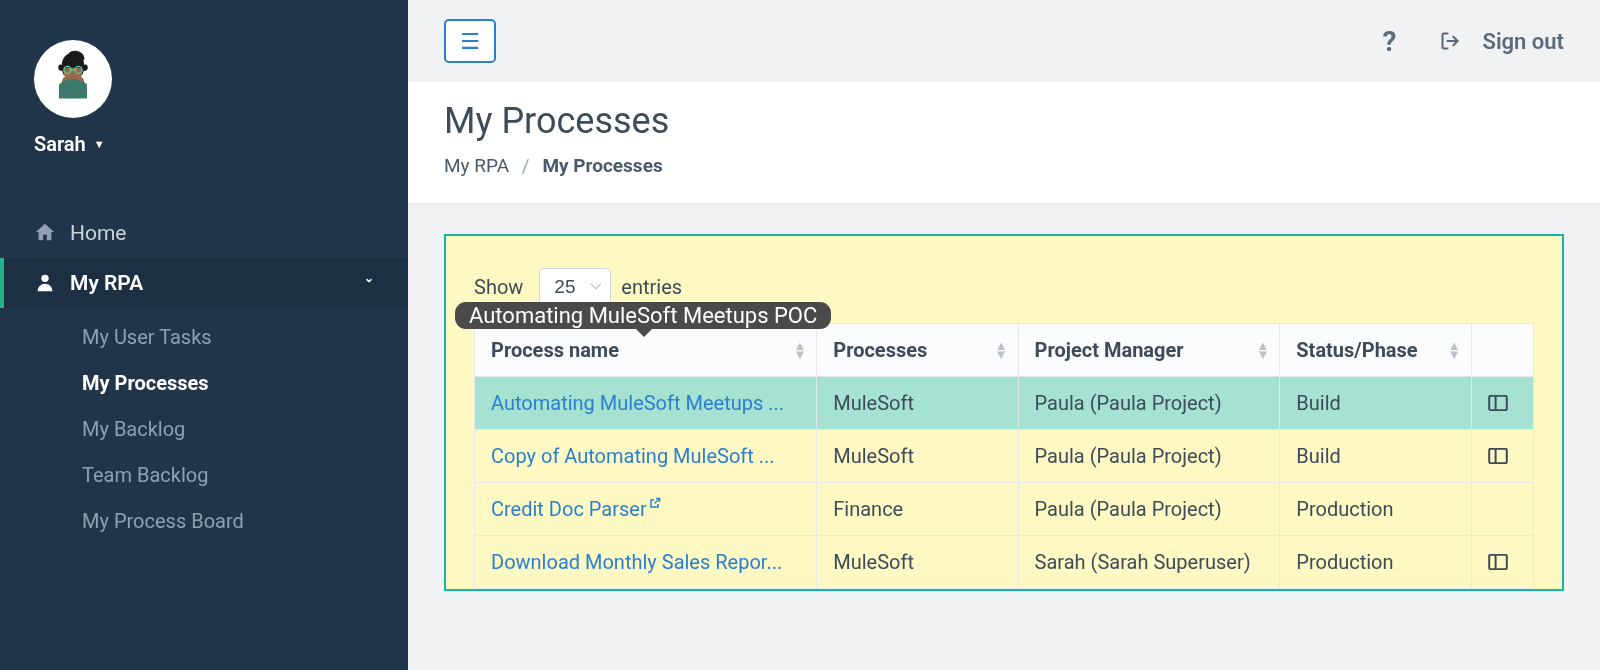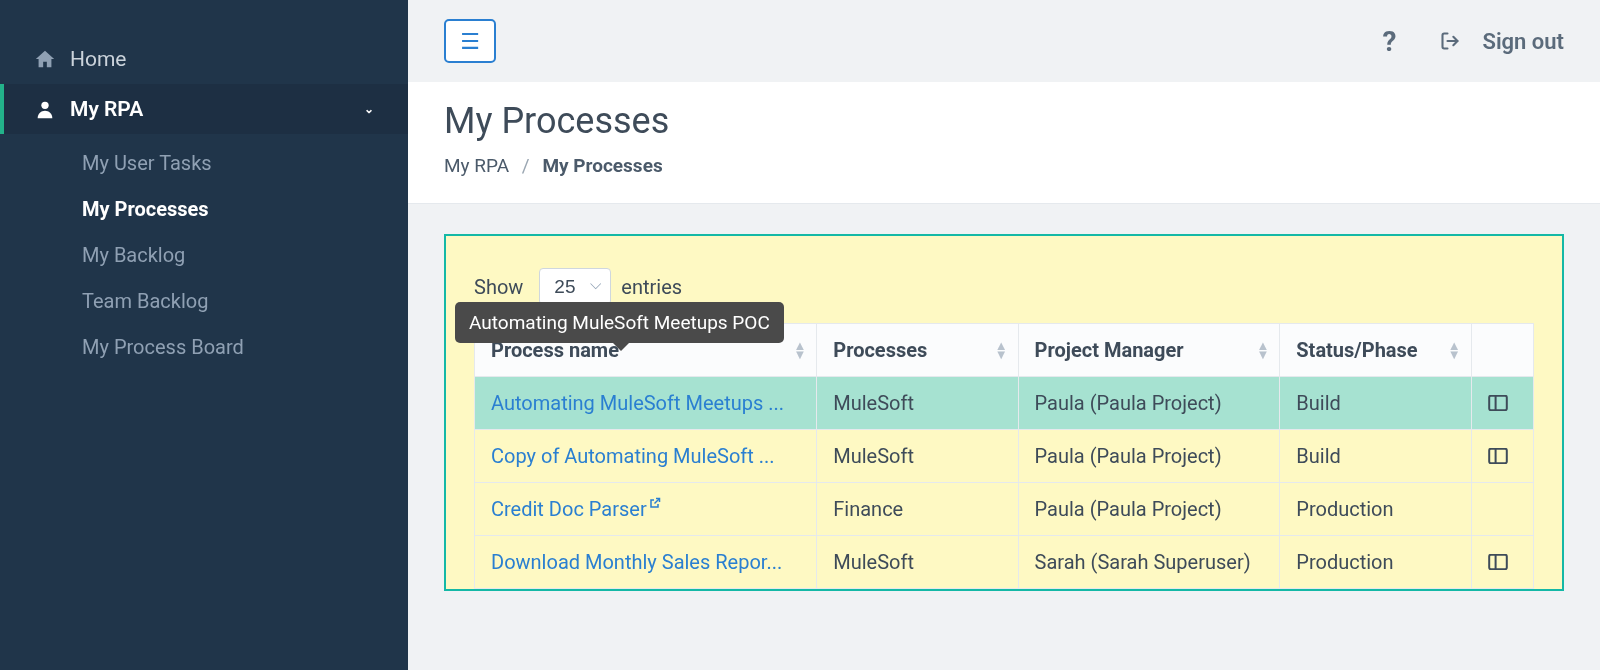--- a/index.html
+++ b/index.html
@@ -7,21 +7,21 @@
 
 
 .sidebar { position: absolute; left: 0; top: 0; width: 408px; height: 670px; background: #20354a; color: #fff; }
 .profile { padding: 40px 34px 18px; }
 .avatar { width: 78px; height: 78px; border-radius: 50%; background: #fff; display: flex; align-items: center; justify-content: center; overflow: hidden; margin-bottom: 14px; }
 .avatar svg { width: 70px; height: 70px; }
 .username { color: #fff; font-size: 20px; font-weight: 600; display: flex; align-items: center; gap: 8px; cursor: pointer; }
 .username .caret { font-size: 11px; }
 
 .nav { margin-top: 34px; }
-.nav-item { display: flex; align-items: center; gap: 14px; padding: 13px 34px; font-size: 21px; color: #cbd3db; cursor: pointer; position: relative; }
+.nav-item { display: flex; gap: 14px; padding: 13px 34px; font-size: 21px; color: #cbd3db; cursor: pointer; position: relative; }
 .nav-item .icon { width: 22px; display: inline-flex; justify-content: center; }
 .nav-item.section { color: #fff; font-weight: 600; }
 .nav-item.section .expand { margin-left: auto; font-size: 12px; }
 .nav-item.section-active { border-left: 4px solid #23b28a; padding-left: 30px; background: #1d2f43; }
 .sub-items { padding-top: 6px; }
 .sub-item { padding: 11px 39px 11px 82px; font-size: 20px; color: #8fa0b3; cursor: pointer; }
 .sub-item.active { color: #fff; font-weight: 700; }
 
 
 .main { position: absolute; left: 408px; top: 0; right: 0; bottom: 0; }
@@ -51,29 +51,47 @@
 table.data { width: 100%; border-collapse: collapse; font-size: 20px; }
 table.data th { text-align: left; padding: 14px 16px; border: 1px solid #e5e9ed; background: #fbfcfd; color: #3e4b59; font-weight: 700; position: relative; }
 table.data th .sort { position: absolute; right: 10px; top: 50%; transform: translateY(-50%); color: #b8c2cd; font-size: 13px; line-height: 9px; }
 table.data th.action-col { width: 62px; }
 table.data td { padding: 14px 16px; border: 1px solid #e5e9ed; color: #3e4b59; }
 table.data td a { color: #2a7fd1; text-decoration: none; }
 table.data tr.highlight td { background: #a6e2d1; }
 .action-cell { text-align: center; }
 
 
-.tooltip { position: absolute; background: #4a4a4a; color: #fff; padding: 9px 14px; border-radius: 5px; font-size: 19px; white-space: nowrap; z-index: 50; }
+.tooltip { position: absolute; background: #4a4a4a; color: #fff; padding: 1px 14px; border-radius: 11px; font-size: 22px; white-space: nowrap; z-index: 50; }
 .tooltip::after { content: ""; position: absolute; bottom: -8px; left: 48%; border: 8px solid transparent; border-top-color: #4a4a4a; border-bottom: none; }
 
 svg { display: block; }
 </style>
 </head>
 <body>
 
 <div class="sidebar">
+  <div class="profile">
+    <div class="avatar">
+      <svg viewBox="0 0 100 100">
+        <circle cx="50" cy="50" r="50" fill="#fff"></circle>
+        <path d="M50 18c-9 0-16 7-16 16 0 5 2 9 5 12-3 2-5 5-5 9h32c0-4-2-7-5-9 3-3 5-7 5-12 0-9-7-16-16-16z" fill="#9a6b4a"></path>
+        <path d="M34 30c0-10 7-18 16-18s16 8 16 18c3-2 6 1 5 5-1 3-4 4-6 3 0 0-1 6-3 8 4-15-3-12-12-12s-16-3-12 12c-2-2-3-8-3-8-2 1-5 0-6-3-1-4 2-7 5-5z" fill="#1b1b1b"></path>
+        <path d="M44 13c6-6 20-4 22 6 2 8-8 3-8 3s2-8-14-9z" fill="#1b1b1b"></path>
+        <circle cx="42" cy="37" r="5" fill="none" stroke="#5ca" stroke-width="2"></circle>
+        <circle cx="58" cy="37" r="5" fill="none" stroke="#5ca" stroke-width="2"></circle>
+        <line x1="47" y1="37" x2="53" y2="37" stroke="#5ca" stroke-width="2"></line>
+        <path d="M30 58c5-5 12-8 20-8s15 3 20 8v20H30z" fill="#3b7a6a"></path>
+      </svg>
+    </div>
+    <div class="username">
+      <span>Sarah</span>
+      <span class="caret">▼</span>
+    </div>
+  </div>
 
   <div class="nav">
     <div class="nav-item">
       <span class="icon">
         <svg width="22" height="22" viewBox="0 0 24 24" fill="#8fa0b3">
             <path d="M12 3l10 9h-3v9h-5v-6H10v6H5v-9H2z"></path>
           </svg>
       </span>
       <span>Home</span>
     </div>

